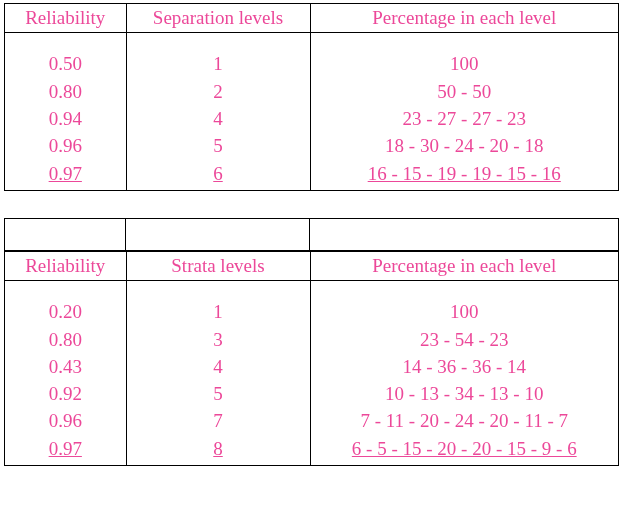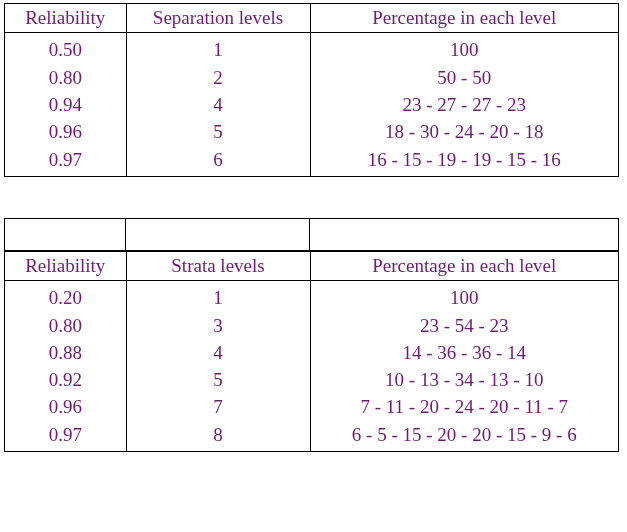--- a/index.html
+++ b/index.html
@@ -43,21 +43,21 @@
   table.grid td,
   table.grid th {
     padding: 0;
     margin: 10px;
     font-weight: normal;
     text-align: center;
     vertical-align: middle;
     font-size: 19px;
     line-height: 28px;
     height: 28px;
-    color: #701a75;
+    color: #ec4899;
     white-space: nowrap;
     overflow: hidden;
   }
 
   
   col.c-reliability { width: 121px; }
   col.c-levels      { width: 184px; }
   col.c-percentage  { width: auto; }
 
   
@@ -81,28 +81,29 @@
     border-bottom: none;
     border-top: none;
   }
 
   tbody tr.data-row td {
     height: 27px;
     line-height: 27px;
   }
 
   tbody tr.data-row:first-child td {
-    padding-top: 2px;
+    padding-top: 16px;
     height: 29px;
     text-align: center;
   }
 
   tbody tr.data-row:last-child td {
     padding-bottom: 2px;
     height: 29px;
+    text-decoration: underline;
   }
 
   
   #spacer-block {
     position: absolute;
     left: 4px;
     top: 218px;
     width: 615px;
     height: 33px;
     box-sizing: border-box;
@@ -198,21 +199,21 @@
           <td class="col-reliability">0.20</td>
           <td class="col-levels">1</td>
           <td class="col-percentage">100</td>
         </tr>
         <tr class="data-row">
           <td class="col-reliability">0.80</td>
           <td class="col-levels">3</td>
           <td class="col-percentage">23 - 54 - 23</td>
         </tr>
         <tr class="data-row">
-          <td class="col-reliability">0.88</td>
+          <td class="col-reliability">0.43</td>
           <td class="col-levels">4</td>
           <td class="col-percentage">14 - 36 - 36 - 14</td>
         </tr>
         <tr class="data-row">
           <td class="col-reliability">0.92</td>
           <td class="col-levels">5</td>
           <td class="col-percentage">10 - 13 - 34 - 13 - 10</td>
         </tr>
         <tr class="data-row">
           <td class="col-reliability">0.96</td>

